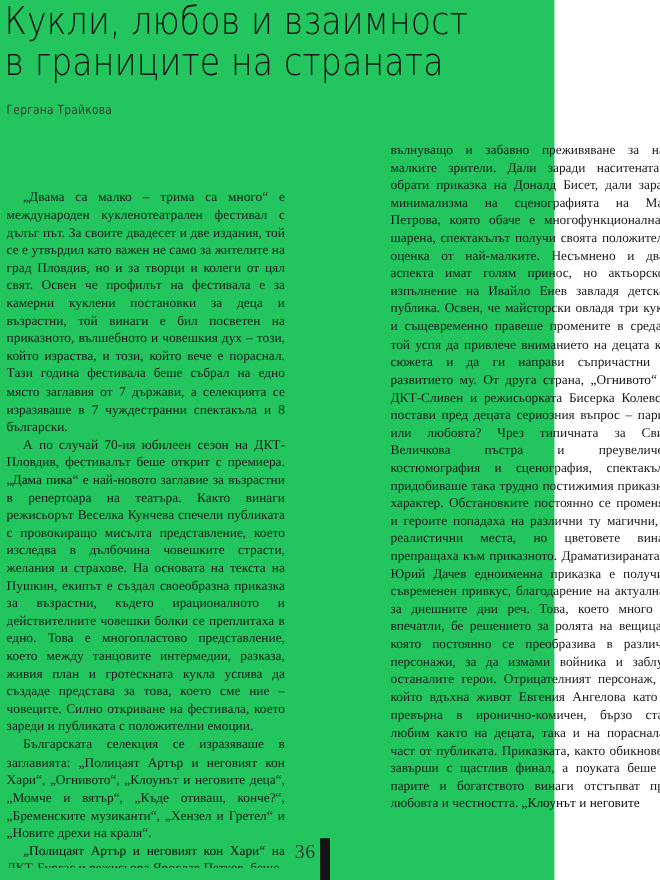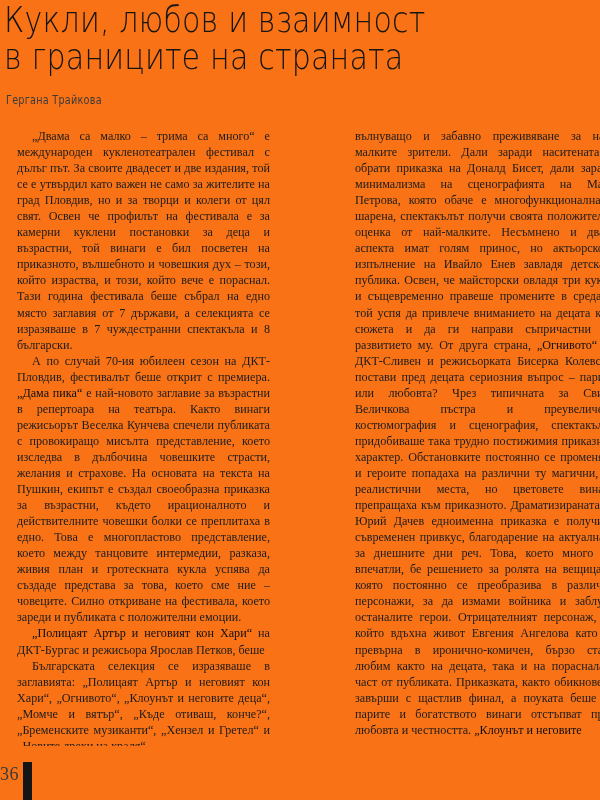--- a/index.html
+++ b/index.html
@@ -12,23 +12,23 @@
     height: 800px;
     overflow: hidden;
     font-family: "Liberation Serif", "DejaVu Serif", serif;
     color: #1a1a1a;
     position: relative;
   }
 
   .page {
     position: absolute;
     inset: 0;
-    width: 600px;
+    width: 504px;
     height: 800px;
-    background: #f97316;
+    background: #22c55e;
   }
 
   
   .title-block {
     position: absolute;
     left: 4px;
     top: 2px;
     width: 592px;
   }
   .article-title {
@@ -66,21 +66,21 @@
     width: 600px;
     height: 620px;
   }
   .col {
     position: absolute;
     top: 0;
     width: 253px;
     height: 618px;
     overflow: hidden;
   }
-  .col-left  { left: 17px; }
+  .col-left  { left: 6px; margin-top: 43px; }
   .col-right { left: 355px; width: 260px; }
 
   .col p {
     margin: 0;
     font-family: "Liberation Serif", "DejaVu Serif", serif;
     font-size: 12.15px;
     line-height: 16.05px;
     text-align: justify;
     text-justify: inter-word;
     color: #1b1b1b;
@@ -93,21 +93,21 @@
     font-weight: 400;
     color: #0d0d0d;
   }
 
   
   .folio {
     position: absolute;
     left: 0;
     top: 754px;
     width: 300px;
-    text-align: left;
+    text-align: right;
     font-family: "Liberation Serif", "DejaVu Serif", serif;
     font-size: 18px;
     line-height: 20px;
     color: #3a3a3a;
     letter-spacing: 0.5px;
   }
   .folio .num {
     display: inline-block;
     vertical-align: middle;
   }
@@ -131,22 +131,22 @@
     <h1 class="article-title">Кукли, любов и взаимност
 в границите на страната</h1>
     <p class="article-author">Гергана Трайкова</p>
   </div>
 
   <div class="columns">
 
     <div class="col col-left">
       <p class="indent"><span>„Двама са малко – трима са много“ е международен куклено­театрален фестивал с дълъг път. За своите двадесет и две издания, той се е утвърдил като важен не само за жителите на град Пловдив, но и за творци и колеги от цял свят. Освен че профилът на фестивала е за камерни куклени постановки за деца и възрастни, той винаги е бил посветен на приказното, вълшебното и човешкия дух – този, който израства, и този, който вече е пораснал. Тази година фестивала беше събрал на едно място заглавия от 7 държави, а селекцията се изразяваше в 7 чуждестранни спектакъла и 8 български.</span></p>
       <p class="indent"><span>А по случай 70-ия юбилеен сезон на ДКТ-Пловдив, фестивалът беше открит с премиера. </span><b>„Дама пика“</b><span> е най-новото заглавие за възрастни в репертоара на театъра. Както винаги режисьорът Веселка Кунчева спечели публиката с провокиращо мисълта представление, което изследва в дълбочина човешките страсти, желания и страхове. На основата на текста на Пушкин, екипът е създал своеобразна приказка за възрастни, където ирационалното и действителните човешки болки се преплитаха в едно. Това е многопластово представление, което между танцовите интермедии, разказа, живия план и гротескната кукла успява да създаде представа за това, което сме ние – човеците. Силно откриване на фестивала, което зареди и публиката с положителни емоции.</span></p>
+      <p class="indent"><span>Българската селекция се изразяваше в заглавията: „Полицаят Артър и неговият кон Хари“, „Огнивото“, „Клоунът и неговите деца“, „Момче и вятър“, „Къде отиваш, конче?“, „Бременските музиканти“, „Хензел и Гретел“ и „Новите дрехи на краля“.</span></p>
       <p class="indent"><b>„Полицаят Артър и неговият кон Хари“</b><span> на ДКТ-Бургас и режисьора Ярослав Петков, беше</span></p>
-      <p class="indent"><span>Българската селекция се изразяваше в заглавията: „Полицаят Артър и неговият кон Хари“, „Огнивото“, „Клоунът и неговите деца“, „Момче и вятър“, „Къде отиваш, конче?“, „Бременските музиканти“, „Хензел и Гретел“ и „Новите дрехи на краля“.</span></p>
     </div>
 
     <div class="col col-right">
       <p class="cont"><span>вълнуващо и забавно преживяване за най-малките зрители. Дали заради наситената с обрати приказка на Доналд Бисет, дали заради минимализма на сценографията на Майа Петрова, която обаче е многофункционална и шарена, спектакълът получи своята положителна оценка от най-малките. Несъмнено и двата аспекта имат голям принос, но актьорското изпълнение на Ивайло Енев завладя детската публика. Освен, че майсторски овладя три кукли и същевременно правеше промените в средата, той успя да привлече вниманието на децата към сюжета и да ги направи съпричастни на развитието му. От друга страна, </span><b>„Огнивото“</b><span> на ДКТ-Сливен и режисьорката Бисерка Колевска, постави пред децата сериозния въпрос – парите или любовта? Чрез типичната за Свила Величкова пъстра и преувеличена костюмография и сценография, спектакълът придобиваше така трудно постижимия приказния характер. Обстановките постоянно се променяха и героите попадаха на различни ту магични, ту реалистични места, но цветовете винаги препращаха към приказното. Драматизираната от Юрий Дачев едноименна приказка е получила съвременен привкус, благодарение на актуалната за днешните дни реч. Това, което много ме впечатли, бе решението за ролята на вещицата, която постоянно се преобразива в различни персонажи, за да измами войника и заблуди останалите герои. Отрицателният персонаж, на който вдъхна живот Евгения Ангелова като го превърна в иронично-комичен, бързо стана любим както на децата, така и на пораснaлата част от публиката. Приказката, както обикновено завърши с щастлив финал, а поуката беше че парите и богатството винаги отстъпват пред любовта и честността. </span><b>„Клоунът и неговите</b></p>
     </div>
 
   </div>
 
   <div class="folio">
     <span class="num">36</span><span class="folio-bar"></span>

